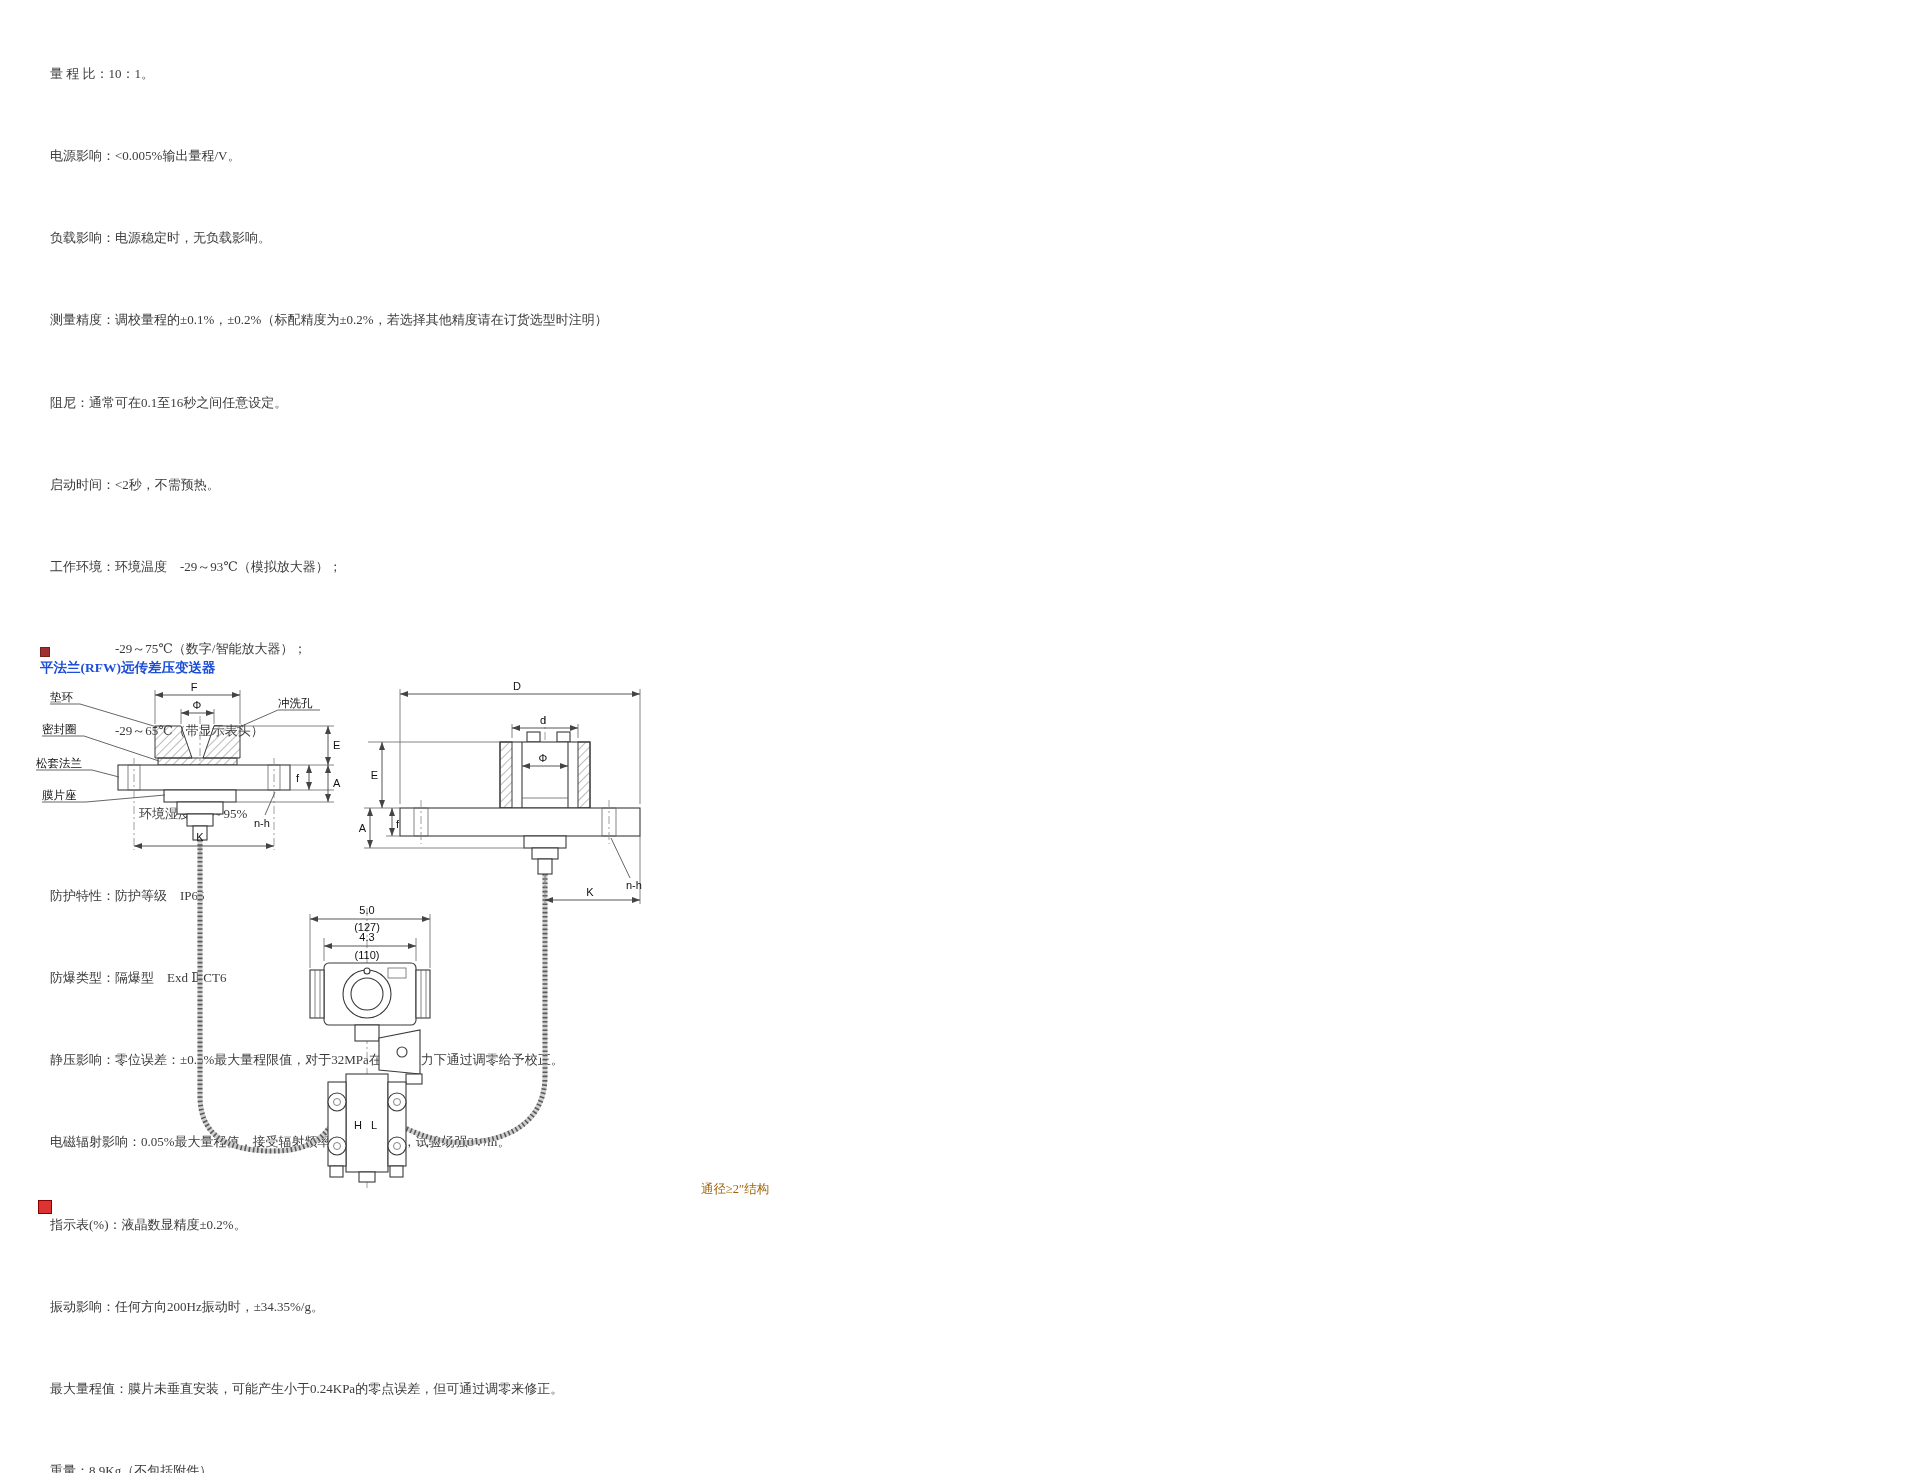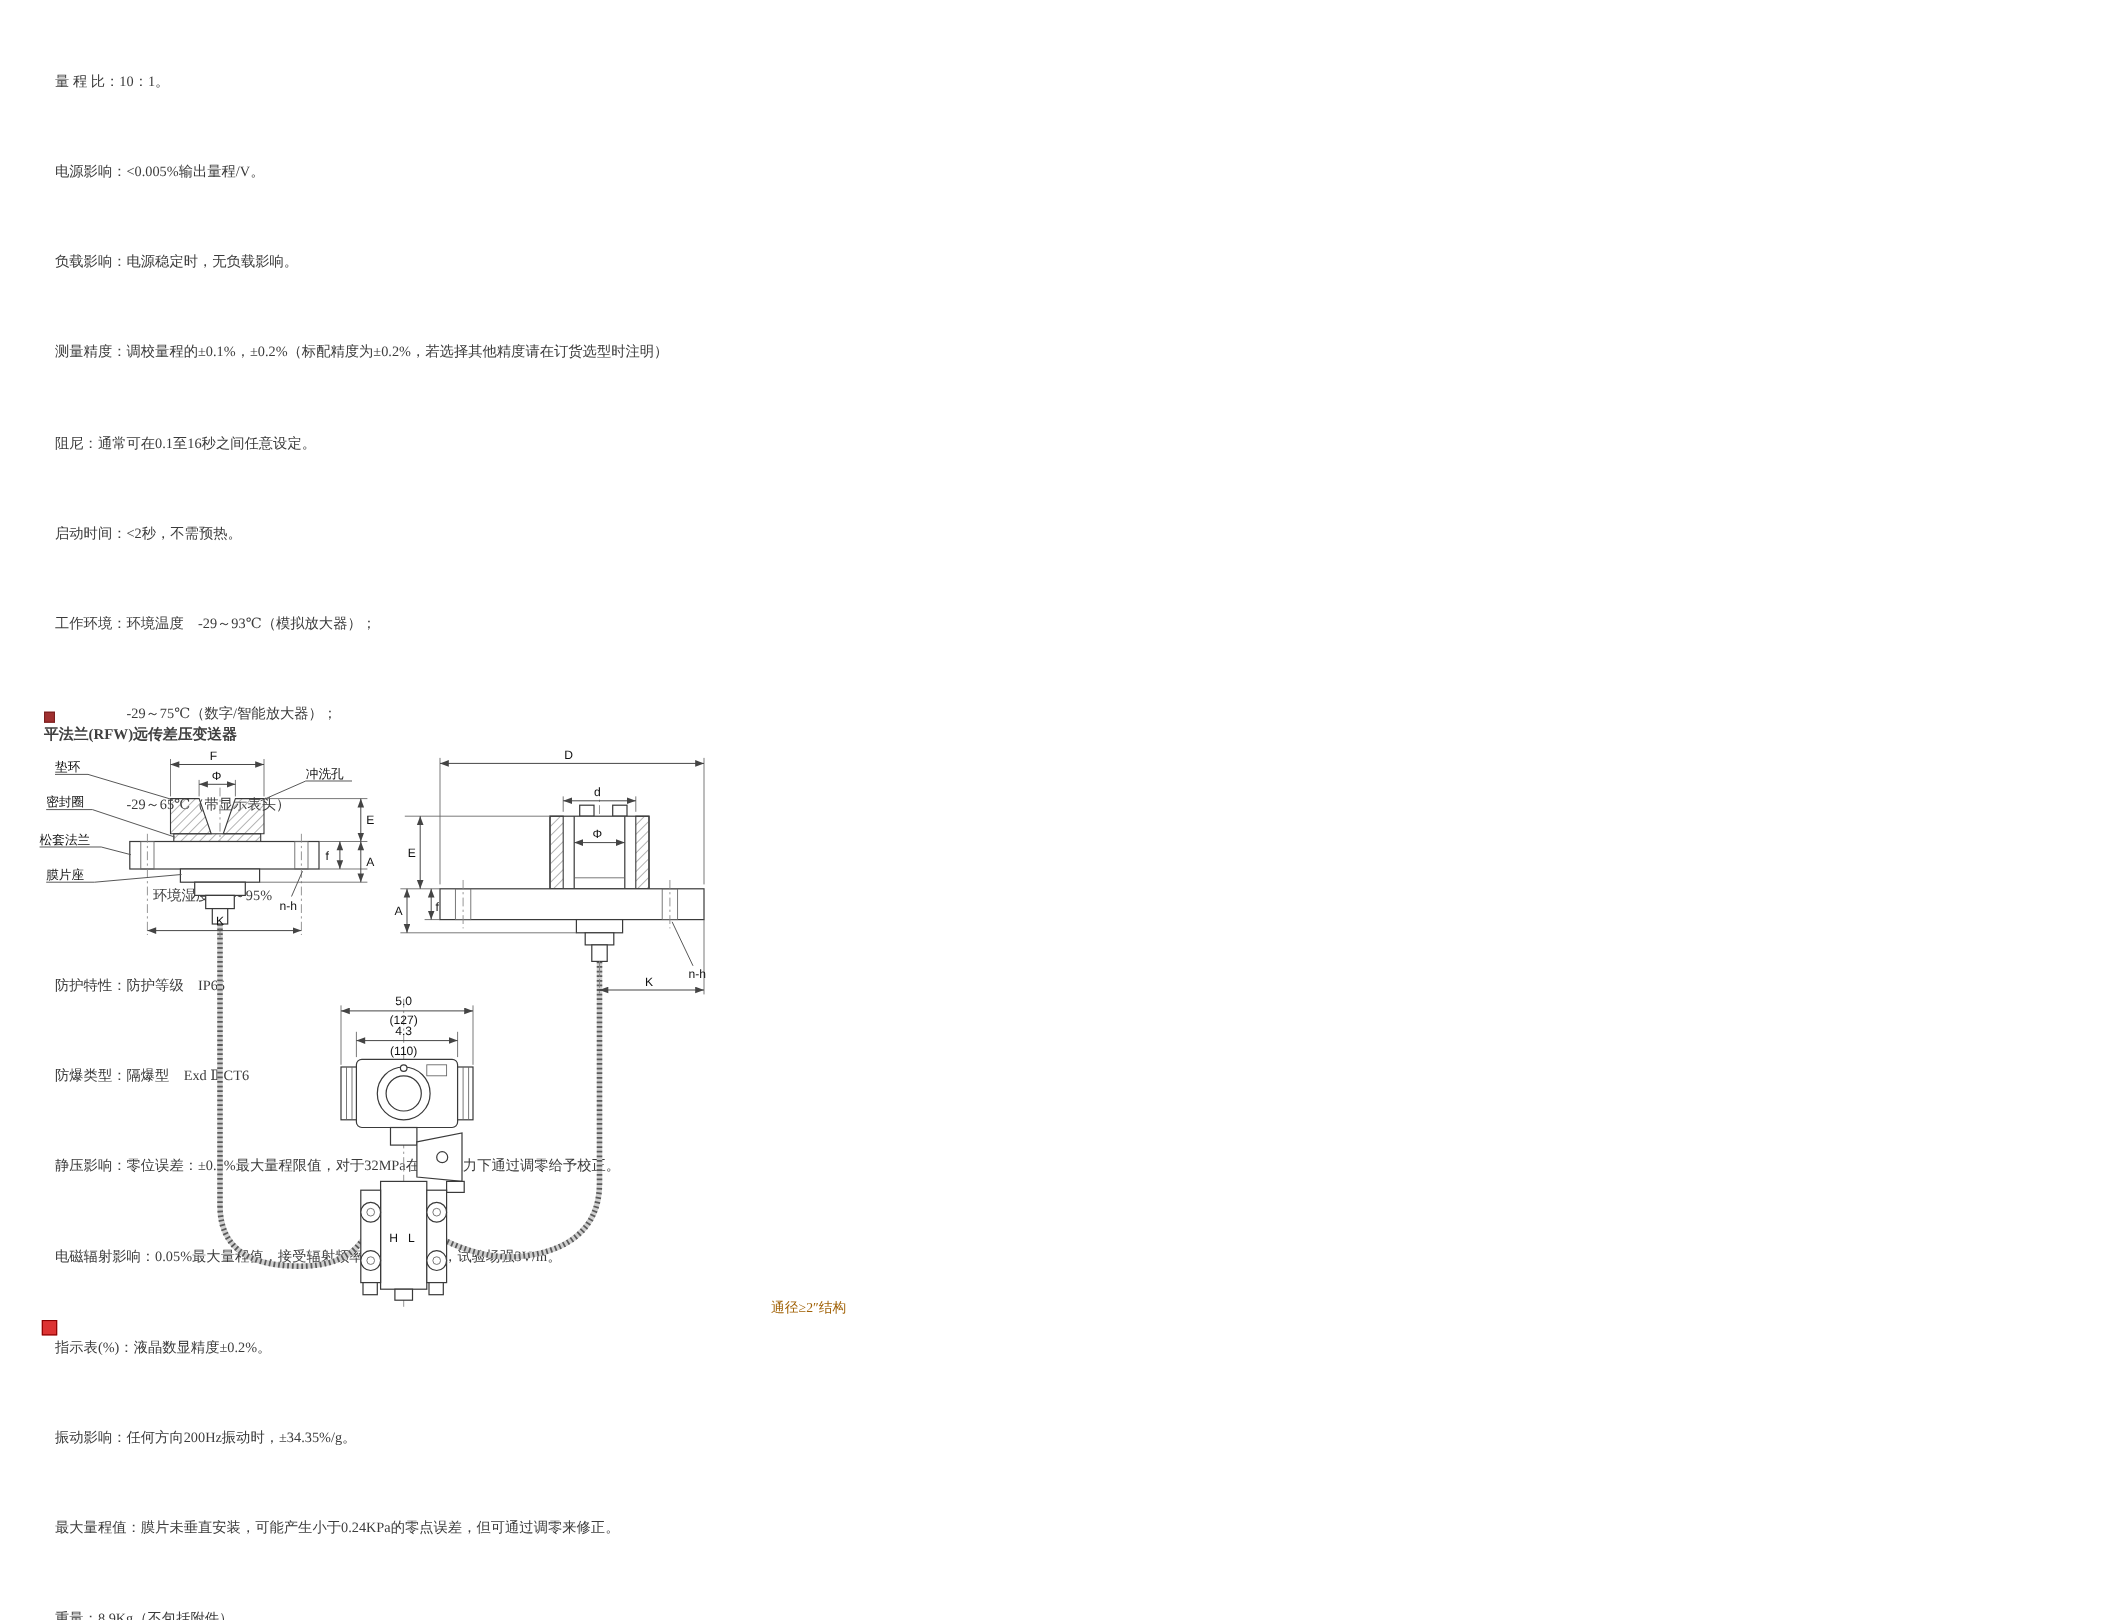--- a/index.html
+++ b/index.html
@@ -8,21 +8,21 @@
     font-family:"Liberation Serif","DejaVu Serif",serif;color:#3b3b3b;overflow:hidden;
   }
   .textblock{
     position:absolute;left:40px;top:5px;font-size:13px;line-height:27.4px;white-space:pre;
   }
   .ln{height:27.4px;}
   .sp{padding-left:10px;}
   .i1{padding-left:75px;}
   .i2{padding-left:99px;}
   .section-title{
-    position:absolute;left:40px;top:659px;font-size:13.5px;font-weight:bold;color:#404040;
+    position:absolute;left:40px;top:659px;font-size:13.5px;font-weight:bold;color:#1d4ed8;
     font-family:"Liberation Serif","DejaVu Serif",serif;
   }
   .marker{position:absolute;}
   .marker.small{left:40px;top:647px;width:8px;height:8px;background:#a03030;border:1px solid #7a1f1f;}
   .marker.big{left:38px;top:1200px;width:12px;height:12px;background:#dd3333;border:1px solid #8a0000;}
   .caption{
     position:absolute;left:701px;top:1181px;font-size:12.5px;color:#a16207;
     font-family:"Liberation Serif","DejaVu Serif",serif;
   }
   svg.diagram{position:absolute;left:30px;top:678px;}

